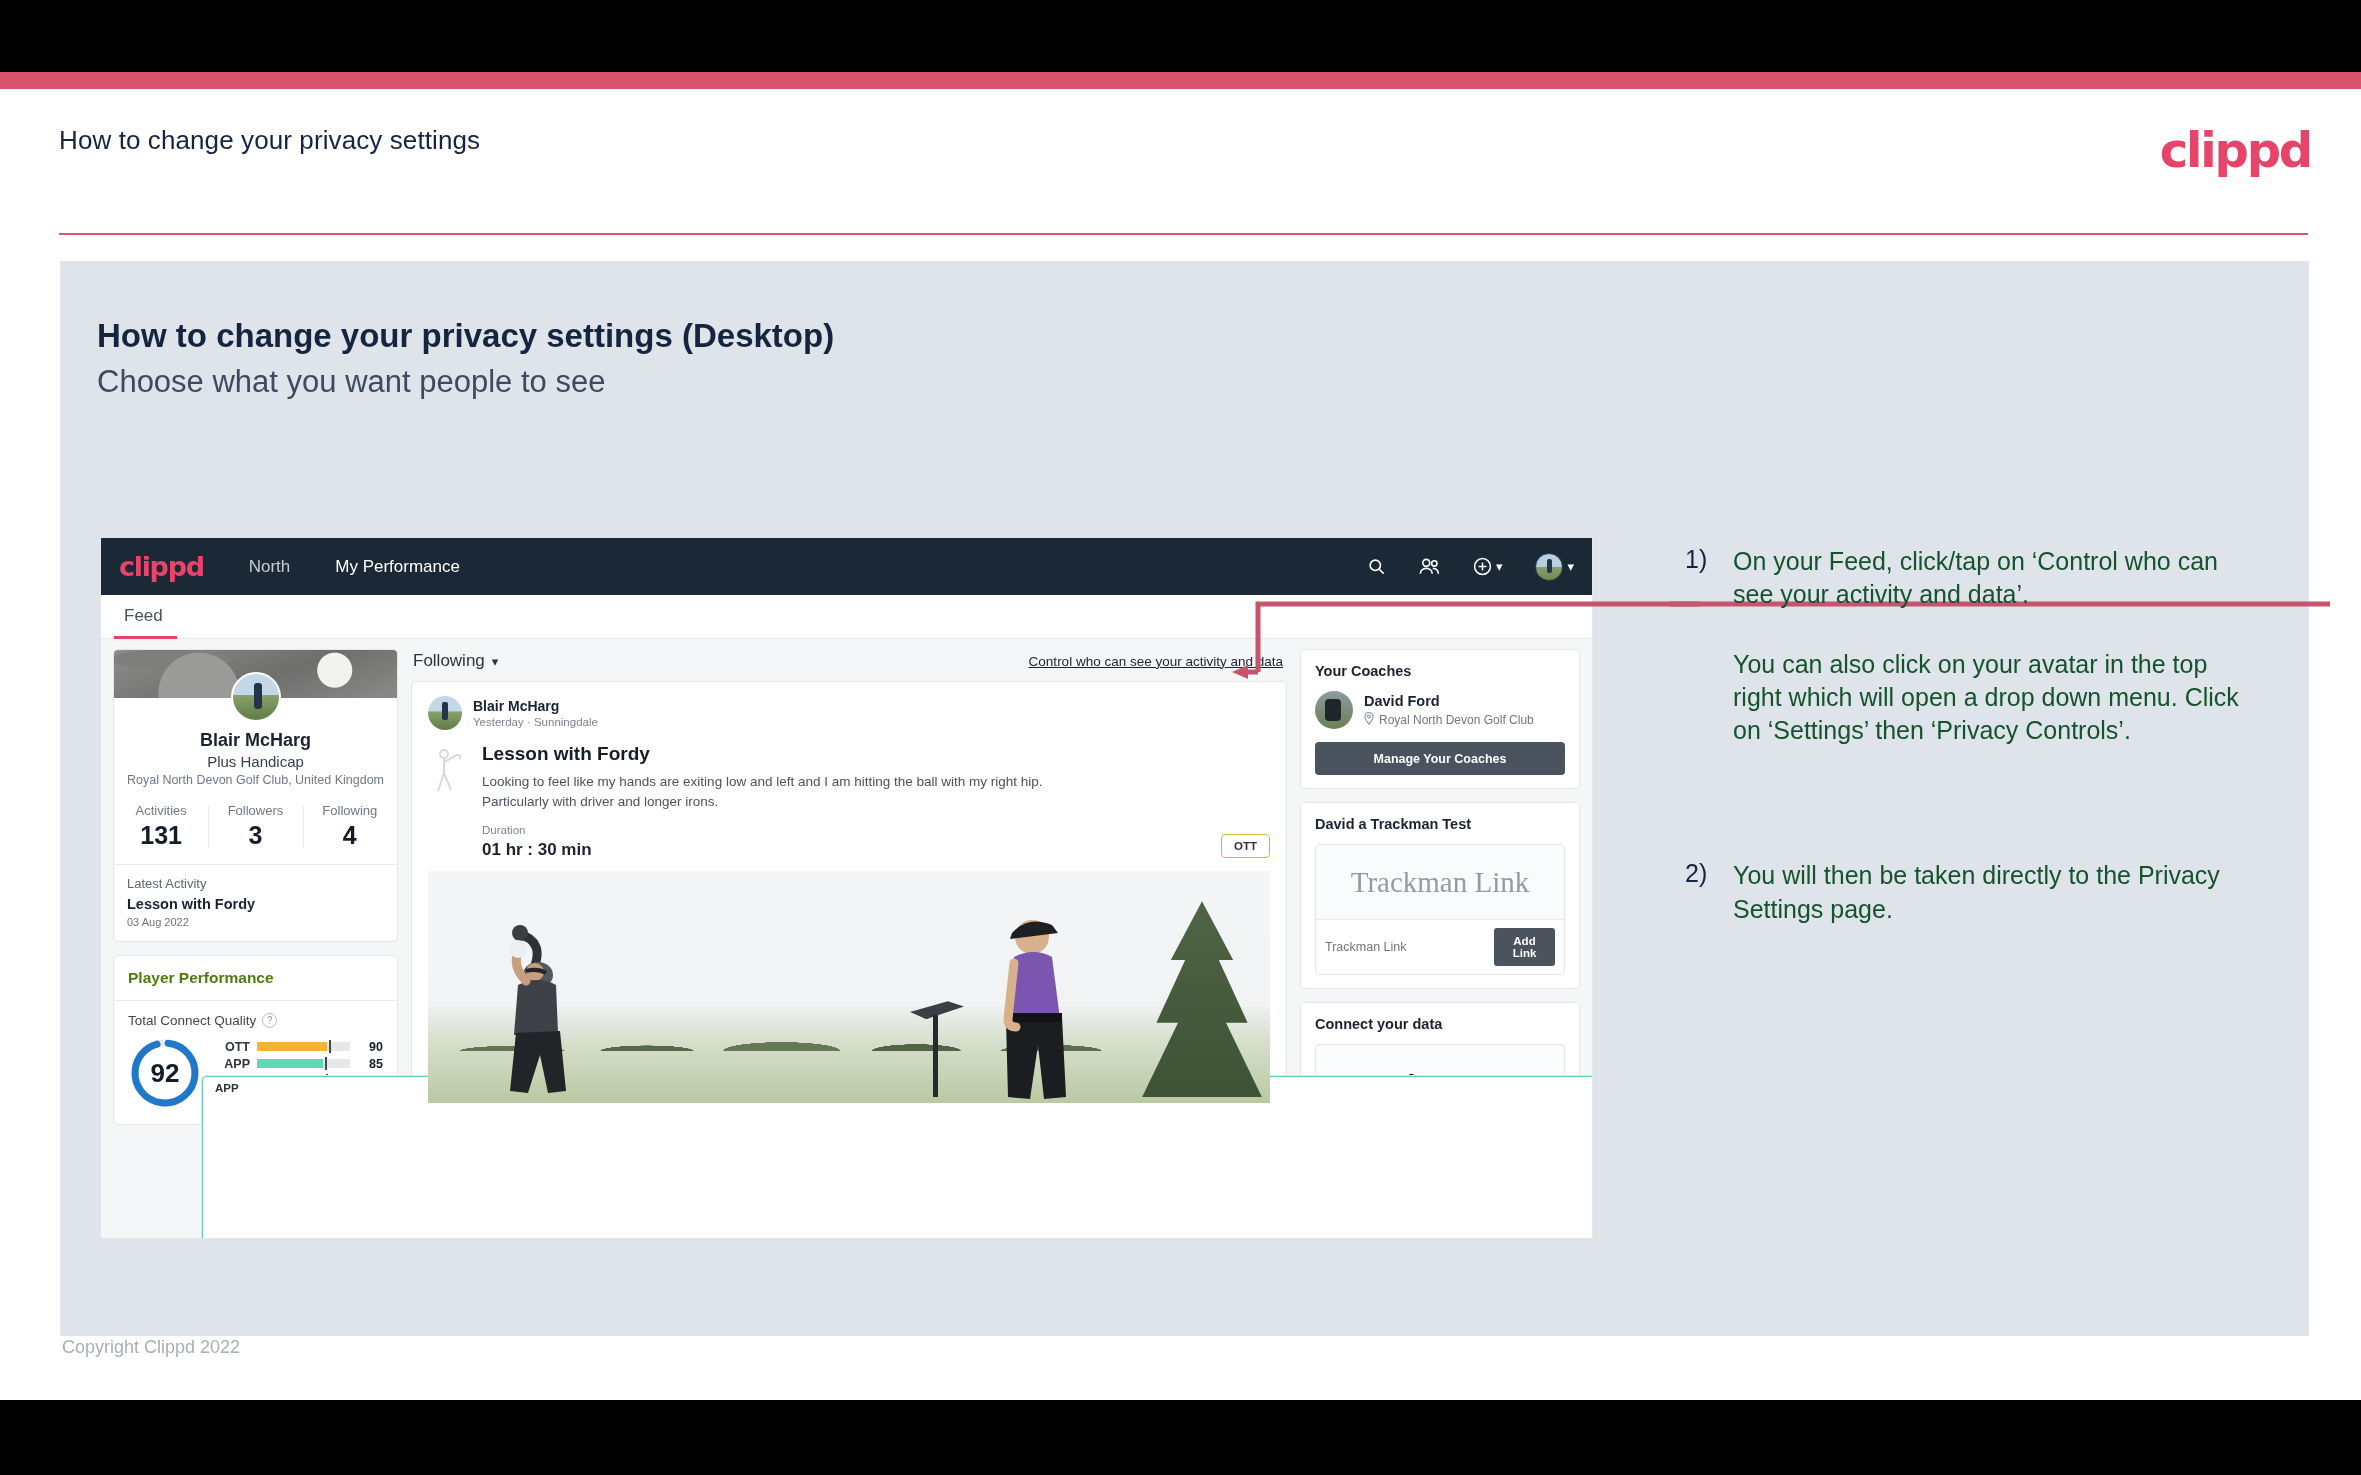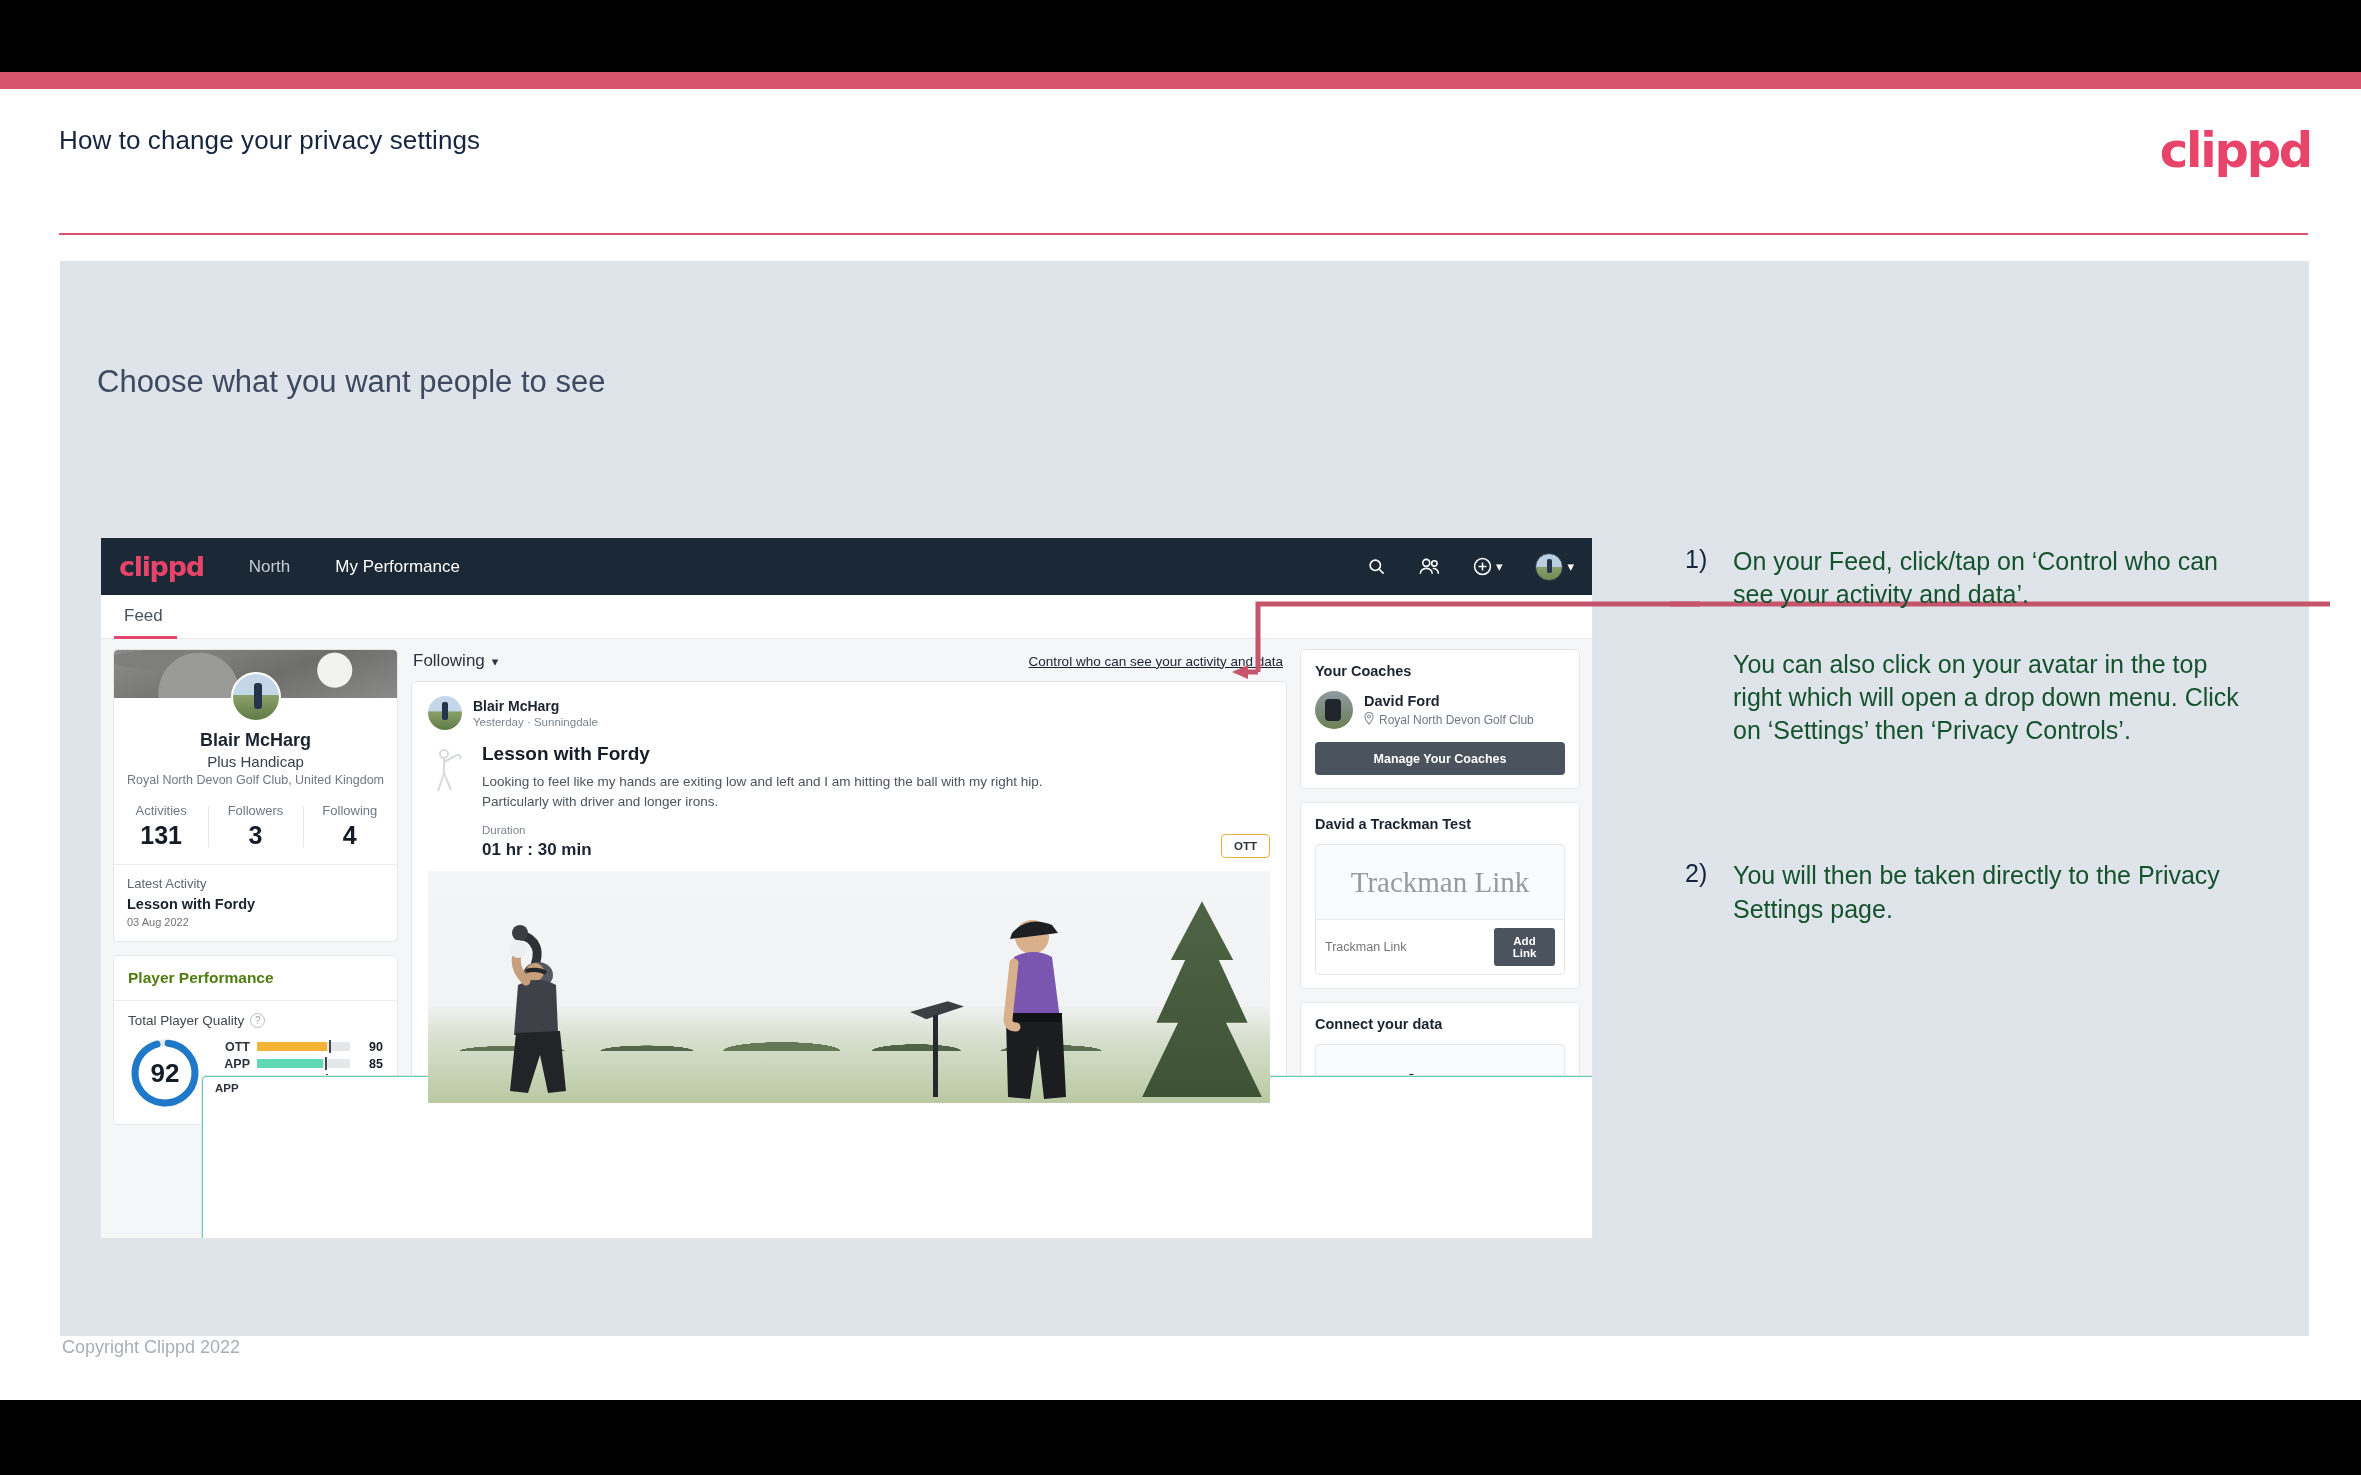--- a/index.html
+++ b/index.html
@@ -221,20 +221,21 @@
   <div class="bar-black-top"></div>
   <div class="bar-pink-top"></div>
   <div class="bar-black-bot"></div>
 
   <div class="slide-header-title">How to change your privacy settings</div>
   <div class="brand-logo">clippd</div>
   <div class="header-rule"></div>
 
   <div class="content-panel"></div>
 
+  <div class="panel-title">How to change your privacy settings (Desktop)</div>
   <div class="panel-sub">Choose what you want people to see</div>
 
   <div class="copyright">Copyright Clippd 2022</div>
 
   <div class="app">
 
     <div class="app-nav">
       <div class="logo">clippd</div>
       <div class="nav-link">North</div>
       <div class="nav-link active">My Performance</div>
@@ -304,21 +305,21 @@
             <div class="t1">Latest Activity</div>
             <div class="t2">Lesson with Fordy</div>
             <div class="t3">03 Aug 2022</div>
           </div>
         </div>
 
         <div class="card perf-card">
           <div class="perf-head">Player Performance</div>
           <div class="perf-body">
             <div class="tpq-row">
-              <span>Total Player Quality</span>
+              <span>Total Connect Quality</span>
               <span class="q-mark">?</span>
             </div>
             <div class="perf-main">
               <div class="ring">
                 <svg width="74" height="74" viewBox="0 0 74 74">
                   <circle cx="37" cy="37" r="30" fill="none" stroke="#e8eaec" stroke-width="7"></circle>
                   <circle cx="37" cy="37" r="30" fill="none" stroke="#1f78c8" stroke-width="7" stroke-dasharray="177 188" stroke-linecap="round" transform="rotate(-84 37 37)"></circle>
                 </svg>
                 <div class="ring-val">92</div>
               </div>

